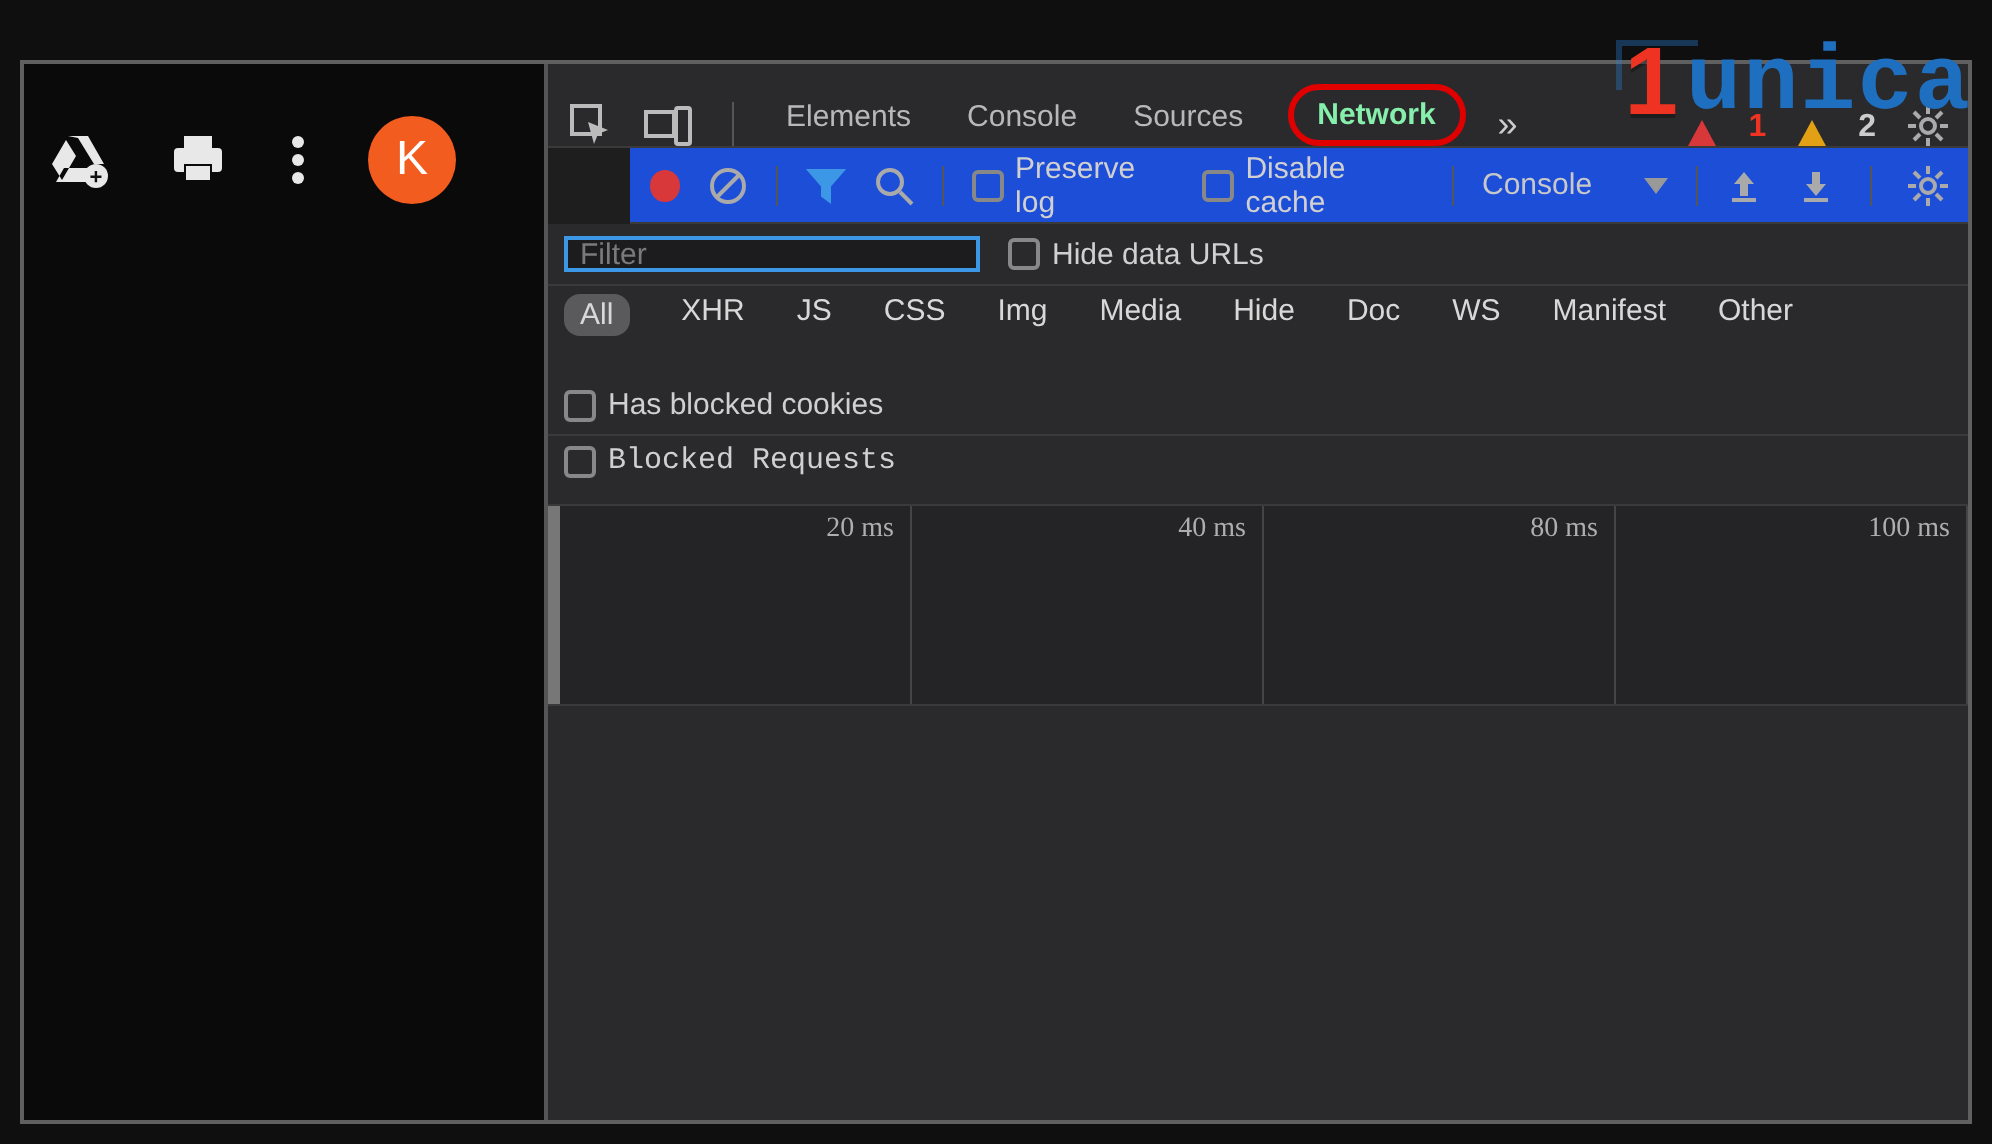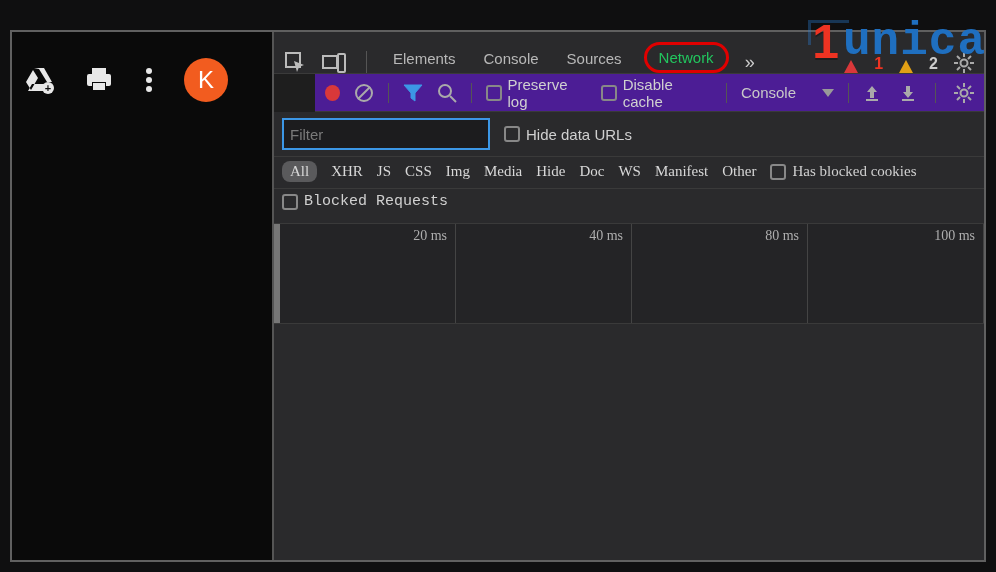--- a/index.html
+++ b/index.html
@@ -54,33 +54,33 @@
     gap: 16px;
     padding: 0 10px;
     border-bottom: 1px solid #3a3a3a;
   }
   .tabbar .sep { width: 1px; height: 22px; background: #555; margin: 0 4px; }
   .tab { padding: 6px 6px; color: #b8b8b8; cursor: pointer; }
   .tab.highlight {
     border: 3px solid #e00000;
     border-radius: 16px;
     padding: 4px 12px;
-    color: #22c55e;
-    font-weight: 400;
+    color: #86efac;
+    font-weight: 700;
   }
   .expander { font-size: 18px; color: #ccc; }
   .badge-num { font-size: 16px; font-weight: 700; }
   .badge-1 { color: #e32; }
   .badge-2 { color: #ccc; }
   .warn-tri { width: 0; height: 0; border-left: 7px solid transparent; border-right: 7px solid transparent; border-bottom: 13px solid #e2a015; display:inline-block;}
   .gear { color: #b8b8b8; }
   
   .toolbar {
     height: 38px;
-    background: #4c1d95;
+    background: #1d4ed8;
     display: flex; align-items: center; gap: 14px;
     padding: 0 10px;
     border-bottom: 1px solid #3a3a3a;
     margin-left: 41px;
   }
   .rec-dot { width: 16px; height: 16px; border-radius: 50%; background: #d9383a; }
   .filter-active svg path { stroke: #3c97e6; fill: #3c97e6; }
   .toolbar .sep { width: 1px; height: 20px; background: #555; }
   .checkbox {
     width: 16px; height: 16px; border: 2px solid #888; border-radius: 3px;
@@ -91,35 +91,34 @@
   .tri-down { width:0; height:0; border-left:6px solid transparent; border-right:6px solid transparent; border-top:8px solid #999; }
   .toolbar-right { margin-left: auto; display: flex; gap: 18px; align-items: center; }
   
   .filterrow {
     background: #2a2a2c;
     padding: 6px 8px;
     display: flex; align-items: center; gap: 14px;
     border-bottom: 1px solid #3a3a3a;
   }
   .filter-input {
-    width: 208px; height: 32px;
+    width: 208px; height: 18px;
     background: #1c1c1e;
     border: 2px solid #3c97e6;
     color: #888;
     padding: 0 6px;
     font-size: 15px;
   }
   .filter-input::placeholder { color: #7a7a7a; }
   
   .chiprow {
     background: #2a2a2c;
     padding: 4px 8px 6px;
-    display: flex; align-items: center; gap: 14px; flex-wrap: wrap;
-    border-bottom: 1px solid #3a3a3a;
-    font-family: Liberation Serif, serif;
+    display: flex; gap: 26px; flex-wrap: wrap;
+    border-bottom: 1px solid #3a3a3a;
   }
   .chip { color: #d8d8d8; cursor: pointer; }
   .chip.active {
     background: #5a5a5c; border-radius: 8px; padding: 2px 8px;
   }
   .blockedrow {
     background: #2a2a2c;
     padding: 4px 8px 8px;
     border-bottom: 1px solid #3a3a3a;
     font-family: Liberation Mono, monospace;

